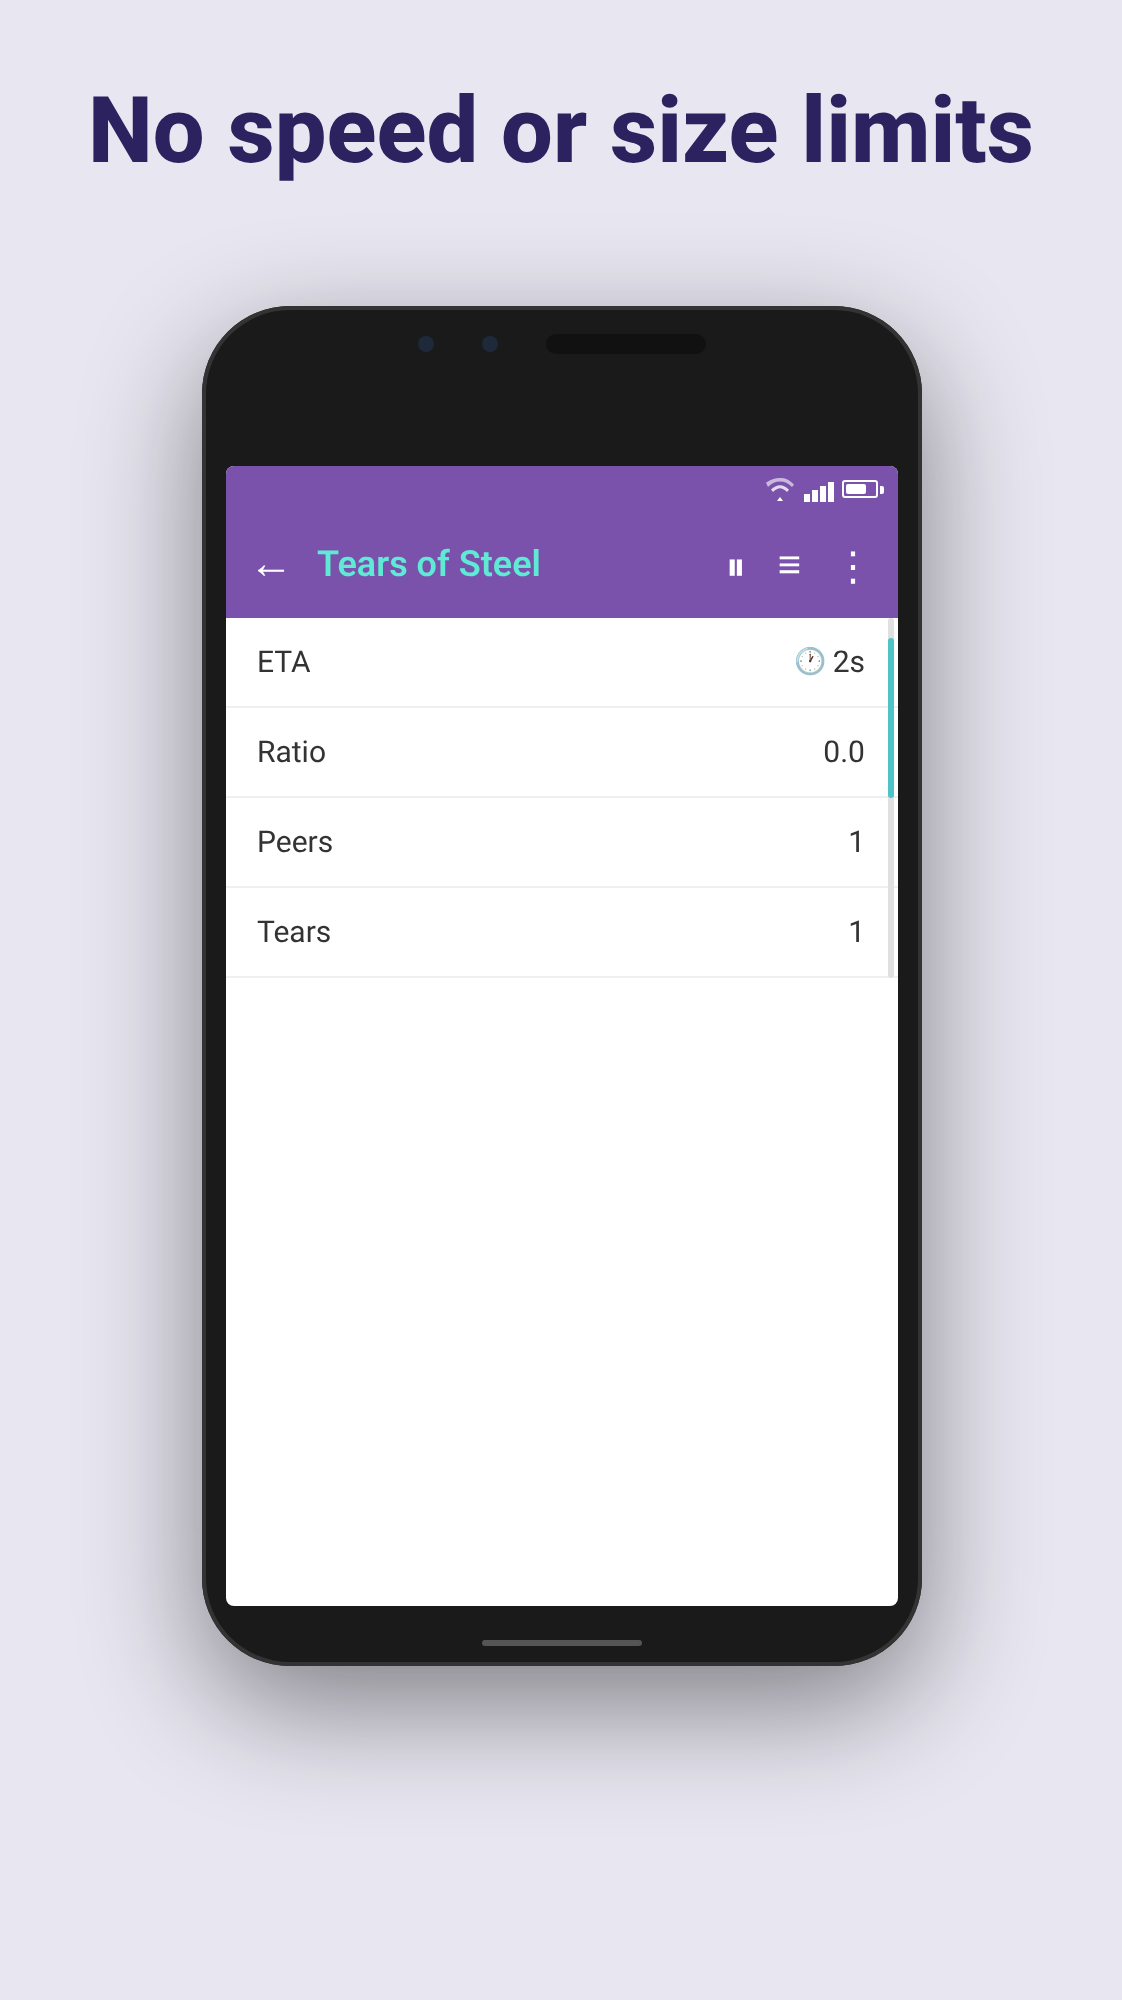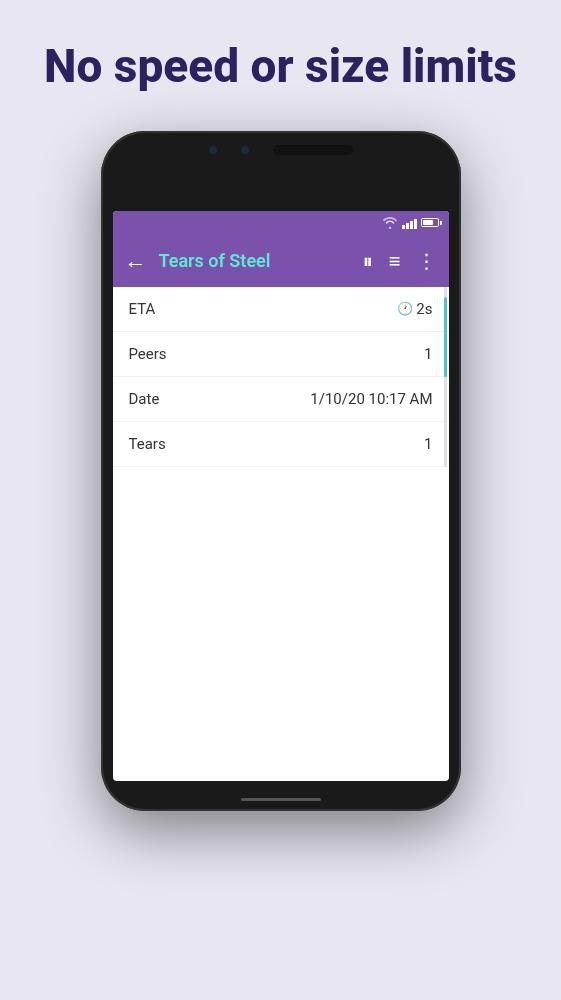--- a/index.html
+++ b/index.html
@@ -15,21 +15,21 @@
       align-items: center;
     }
 
     .headline {
       text-align: center;
       color: #2d2260;
       font-size: 46px;
       font-weight: 800;
       line-height: 1.15;
       margin-top: 40px;
-      margin-bottom: 38px;
+      margin-bottom: 60px;
       padding: 0 40px;
     }
 
     .phone-wrapper {
       position: relative;
       width: 360px;
       height: 680px;
     }
 
     .phone-outer {
@@ -288,32 +288,32 @@
         <div class="scrollbar"></div>
 
         <div class="info-row">
           <span class="info-label">ETA</span>
           <span class="info-value">
             <span style="font-size:13px;">🕐</span>
             <span>2s</span>
           </span>
         </div>
 
+        <div class="info-row">
+          <span class="info-label">Ratio</span>
+          <span class="info-value">0.0</span>
+        </div>
 
 
 
         <div class="info-row">
           <span class="info-label">Peers</span>
           <span class="info-value">1</span>
         </div>
 
-        <div class="info-row">
-          <span class="info-label">Date</span>
-          <span class="info-value">1/10/20 10:17 AM</span>
-        </div>
 
         <div class="info-row">
           <span class="info-label">Tears</span>
           <span class="info-value">1</span>
         </div>
       </div>
 
     </div>
   </div>
 </div>

